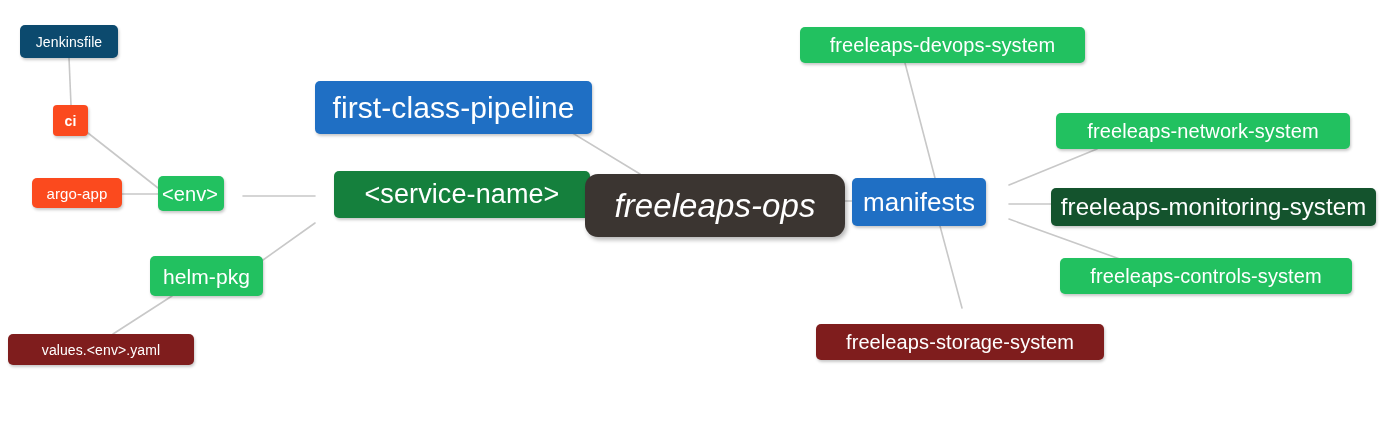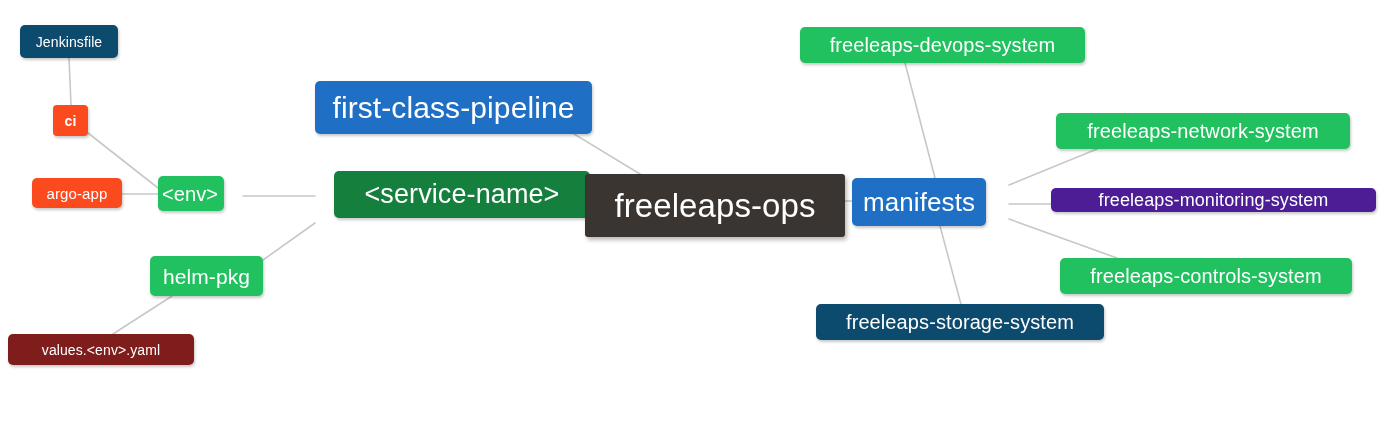--- a/index.html
+++ b/index.html
@@ -37,22 +37,23 @@
     border-radius: 5px;
     white-space: nowrap;
     letter-spacing: 0.1px;
     box-shadow: 1px 2px 3px rgba(0,0,0,0.22);
     line-height: 1;
     padding: 0 10px;
     cursor: default;
     user-select: none;
   }
   .node.root {
-    border-radius: 3px;
+    border-radius: 13px;
     box-shadow: 2px 3px 4px rgba(0,0,0,0.28);
+    font-style: italic;
   }
   .node.tiny { border-radius: 4px; }
 </style>
 </head>
 <body>
 
 <div id="canvas">
   <svg id="edge-layer" width="1390" height="421" viewBox="0 0 1390 421">
       <line x1="69" y1="58" x2="71" y2="105" stroke="#c8c8c8" stroke-width="1.6" stroke-linecap="round"></line>
       <line x1="88" y1="133" x2="158" y2="188" stroke="#c8c8c8" stroke-width="1.6" stroke-linecap="round"></line>
@@ -75,17 +76,17 @@
       <div class="node" style="left: 32px; top: 178px; width: 90px; height: 30px; background: rgb(251, 74, 30); font-size: 15px;">argo-app</div>
       <div class="node" style="left: 158px; top: 176px; width: 66px; height: 35px; background: rgb(34, 193, 96); font-size: 20px; padding-left: 8px;">&lt;env&gt;</div>
       <div class="node" style="left: 150px; top: 256px; width: 113px; height: 40px; background: rgb(34, 193, 96); font-size: 21px;">helm-pkg</div>
       <div class="node" style="left: 8px; top: 334px; width: 186px; height: 31px; background: #7f1d1d; font-size: 14px;">values.&lt;env&gt;.yaml</div>
       <div class="node" style="left: 315px; top: 36px; width: 277px; height: 53px; background: rgb(31, 111, 196); font-size: 30px; margin-top: 45px;">first-class-pipeline</div>
       <div class="node" style="left: 315px; top: 171px; width: 256px; height: 47px; background: #15803d; font-size: 27px; margin-left: 19px;">&lt;service-name&gt;</div>
       <div class="node root" style="left: 585px; top: 174px; width: 260px; height: 63px; background: rgb(59, 53, 49); font-size: 33px;">freeleaps-ops</div>
       <div class="node" style="left: 852px; top: 178px; width: 134px; height: 48px; background: rgb(31, 111, 196); font-size: 26px;">manifests</div>
       <div class="node" style="left: 800px; top: 27px; width: 285px; height: 36px; background: rgb(34, 193, 96); font-size: 20px;">freeleaps-devops-system</div>
       <div class="node" style="left: 1056px; top: 113px; width: 294px; height: 36px; background: rgb(34, 193, 96); font-size: 20px;">freeleaps-network-system</div>
-      <div class="node" style="left: 1051px; top: 188px; width: 325px; height: 24px; background: #4c1d95; font-size: 18px;">freeleaps-monitoring-system</div>
+      <div class="node" style="left: 1051px; top: 188px; width: 325px; height: 38px; background: #14532d; font-size: 24px;">freeleaps-monitoring-system</div>
       <div class="node" style="left: 1060px; top: 258px; width: 292px; height: 36px; background: rgb(34, 193, 96); font-size: 20px;">freeleaps-controls-system</div>
-      <div class="node" style="left: 816px; top: 304px; width: 288px; height: 36px; background: #0c4a6e; font-size: 20px; text-align: right;">freeleaps-storage-system</div>
+      <div class="node" style="left: 816px; top: 324px; width: 288px; height: 36px; background: #7f1d1d; font-size: 20px; text-align: right;">freeleaps-storage-system</div>
     </div>
 </div>
 
 </body></html>

